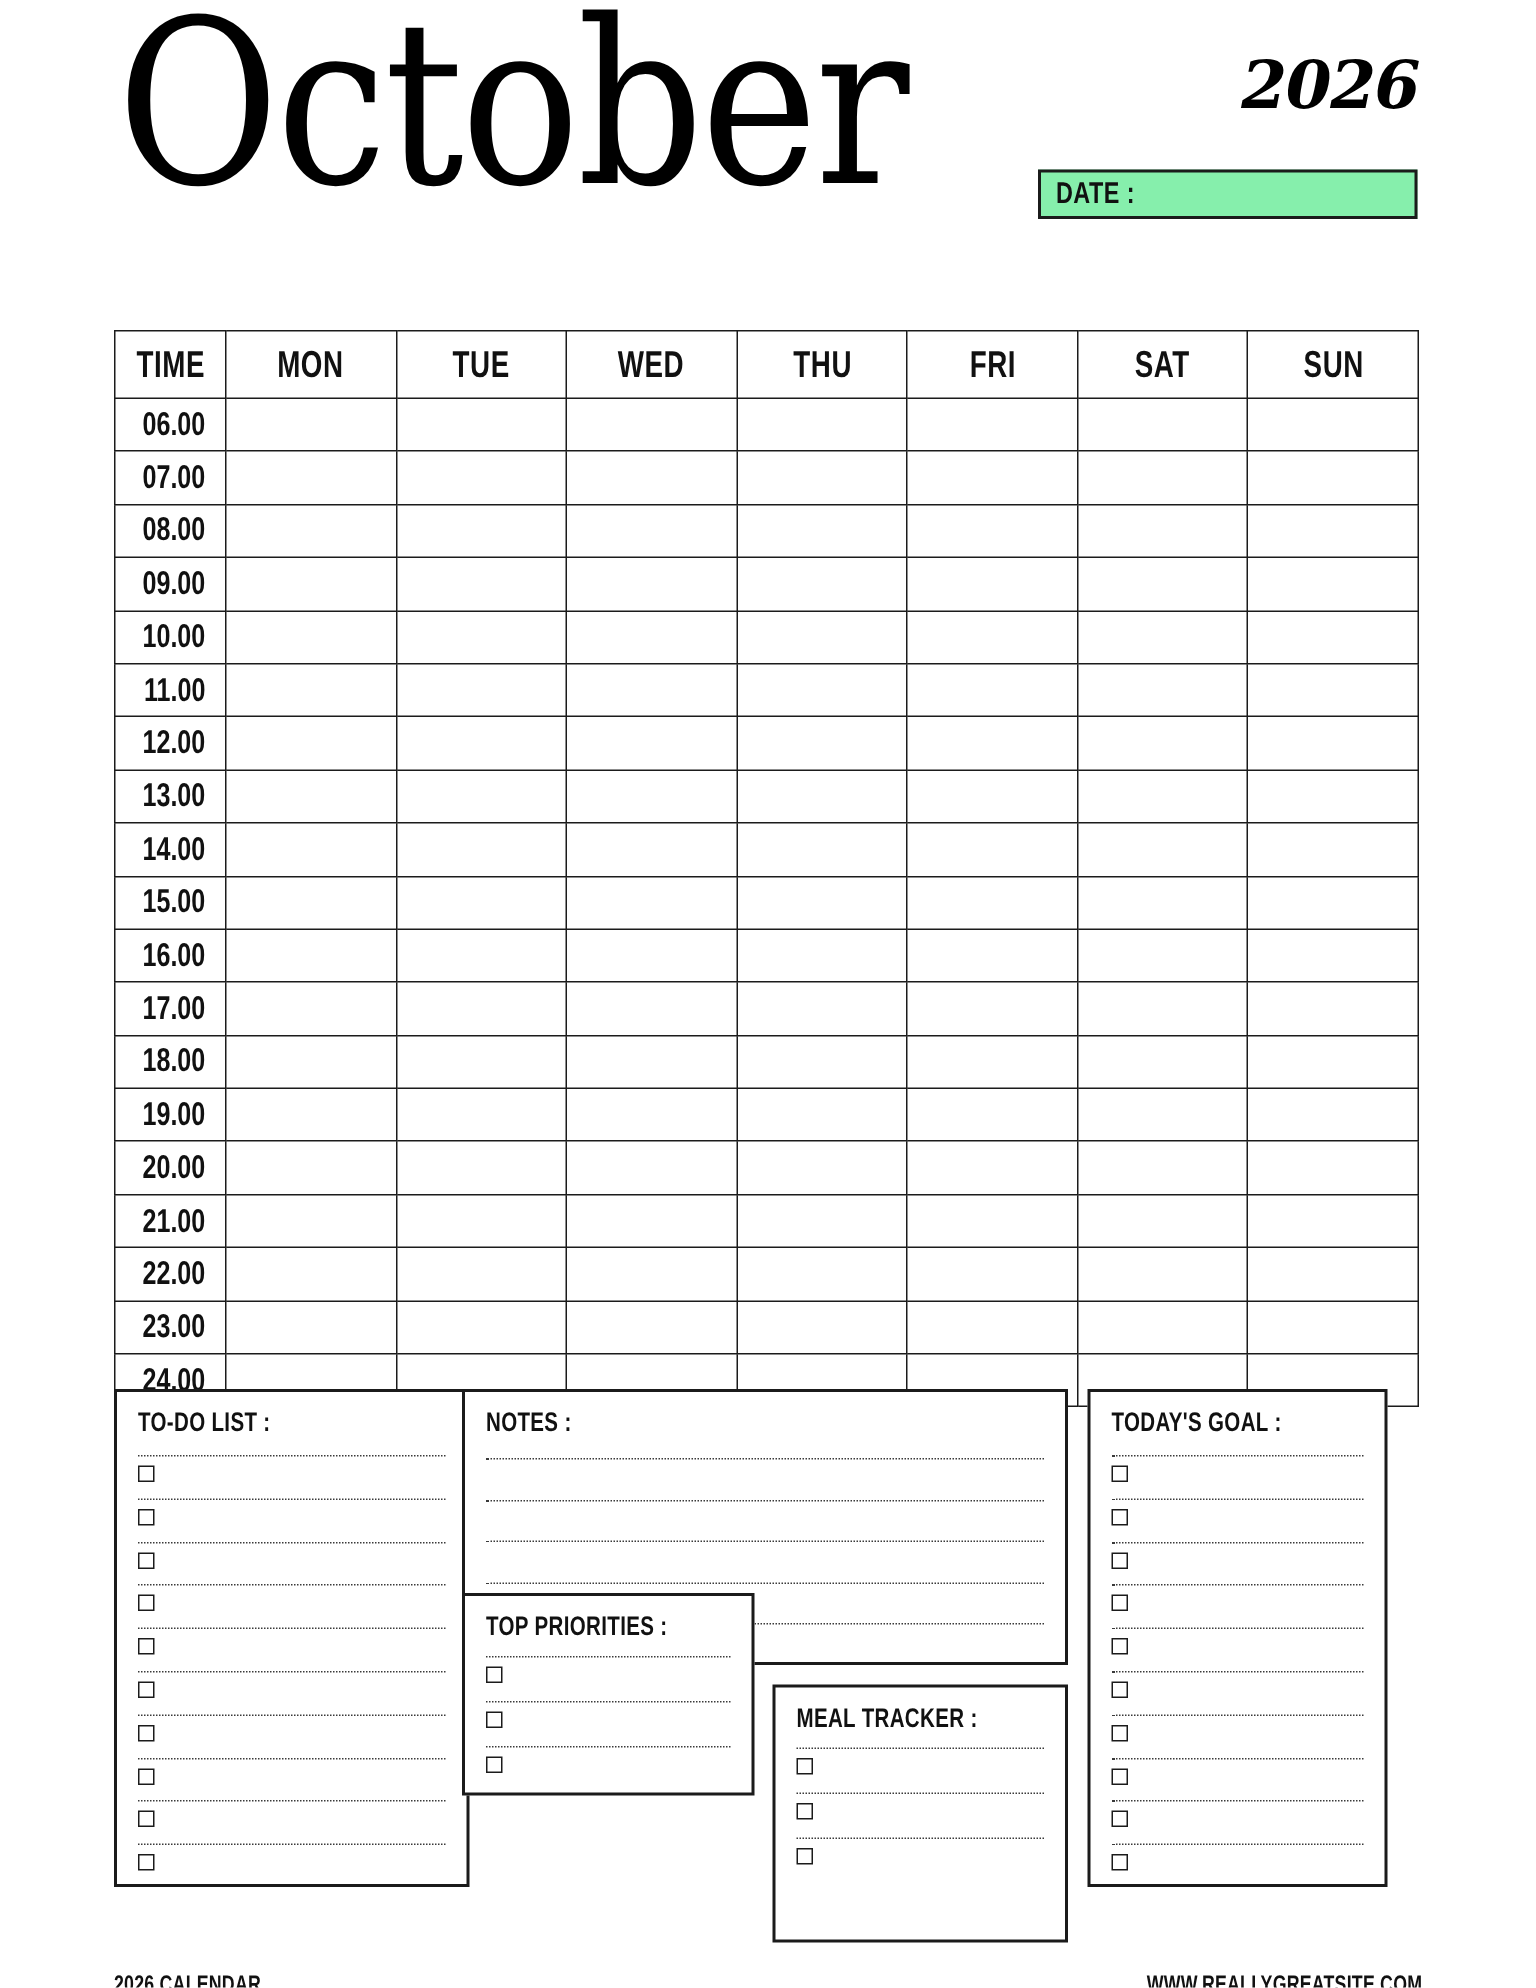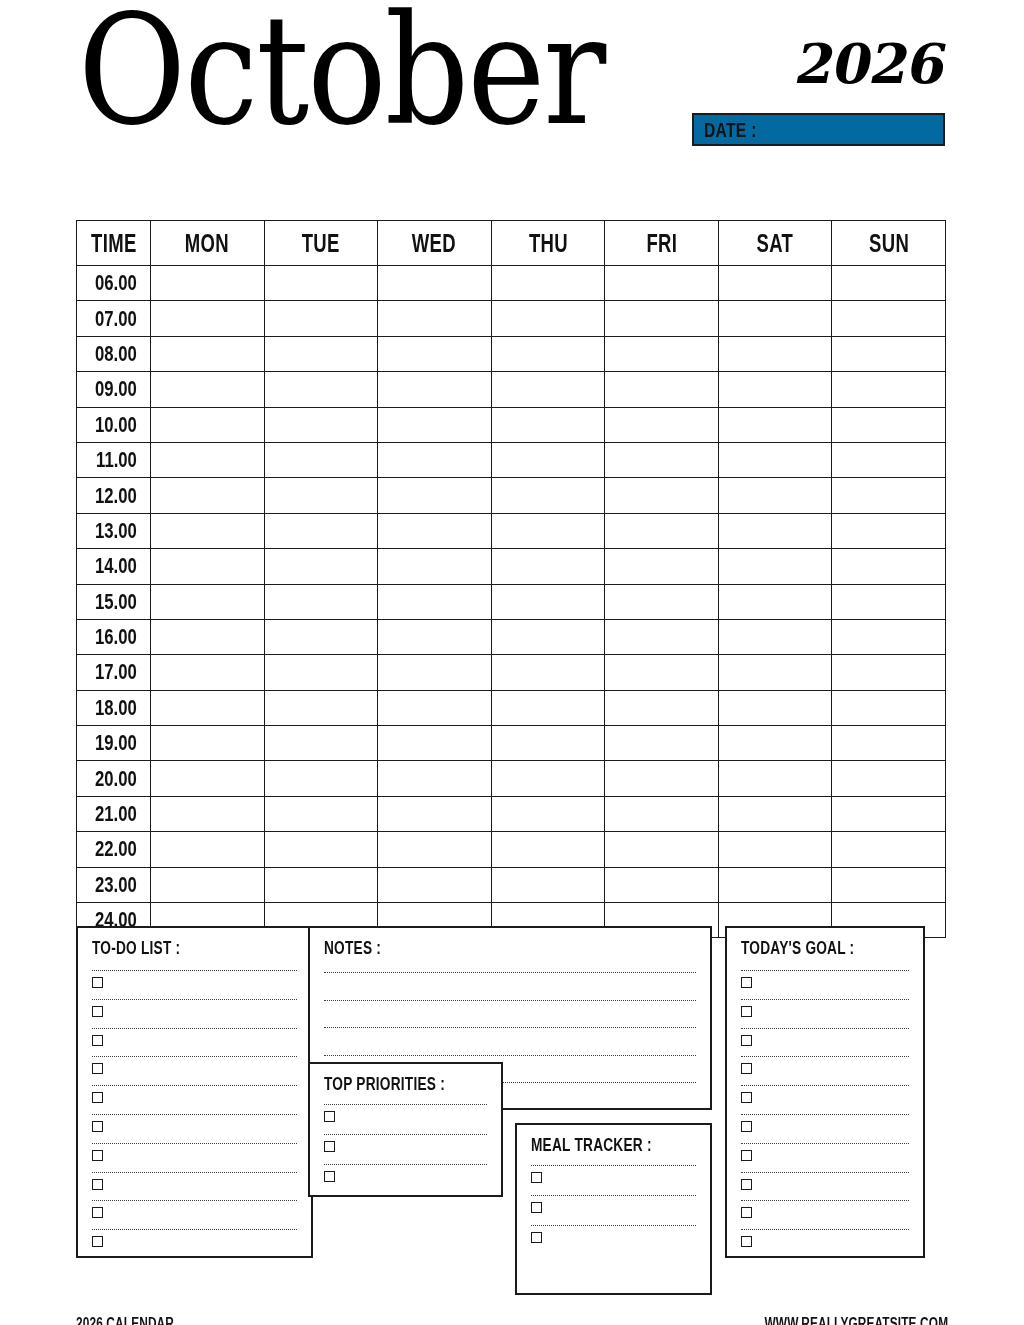--- a/index.html
+++ b/index.html
@@ -43,34 +43,34 @@
     transform: scaleY(1.12) scaleX(0.97);
     transform-origin: left top;
   }
   .year-label {
     position: absolute;
     right: 78px;
     top: 36px;
     font-family: "DejaVu Serif", "Liberation Serif", serif;
     font-style: italic;
     font-weight: 700;
-    font-size: 55px;
+    font-size: 44px;
     line-height: 1;
     letter-spacing: -1px;
     color: #000000;
   }
   .date-box {
     position: absolute;
     left: 692px;
     top: 113px;
     width: 253px;
     height: 33px;
     border: 2px solid #1b1b1b;
     box-sizing: border-box;
-    background: #0369a1;
+    background: #86efac;
   }
   .date-box-label {
     position: absolute;
     left: 10px;
     top: 50%;
     transform: translateY(-50%) scaleX(0.78);
     transform-origin: left center;
     font-size: 20px;
     font-weight: 700;
     letter-spacing: 0.4px;

